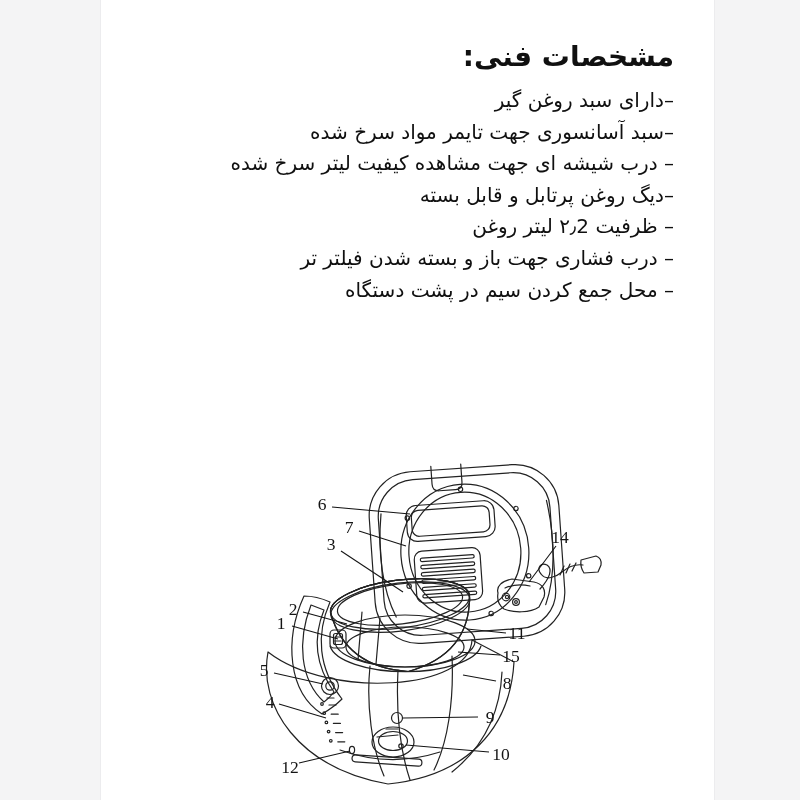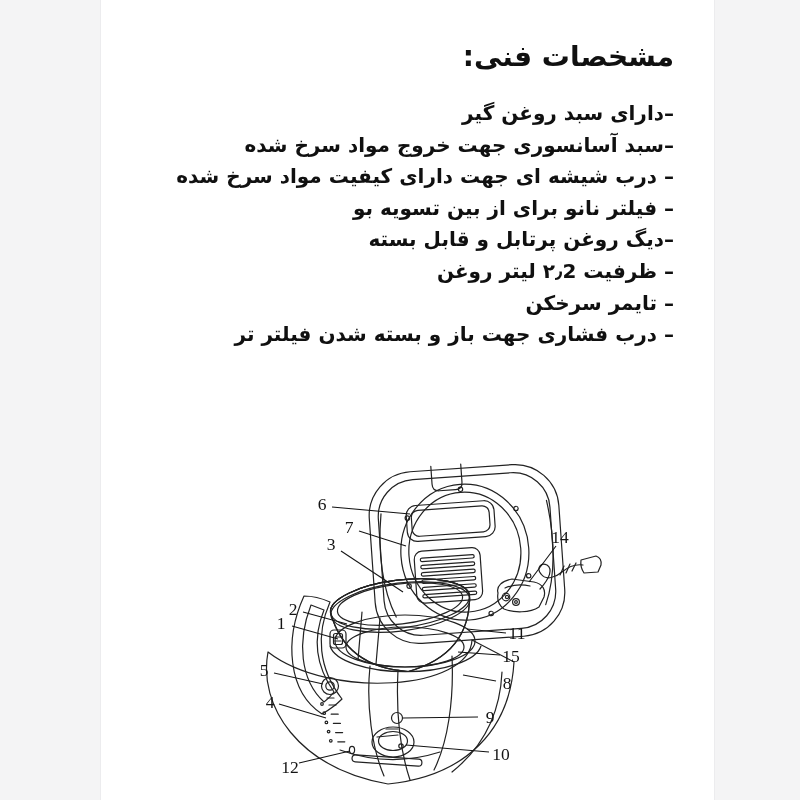--- a/index.html
+++ b/index.html
@@ -1,48 +1,47 @@
 <!DOCTYPE html>
 <html><head>
 <meta charset="utf-8">
 <style>
   html,body{margin:0;padding:0}
   body{width:800px;height:800px;overflow:hidden;font-family:"DejaVu Sans",sans-serif}
   .page{position:relative;width:800px;height:800px;background:#f4f4f5}
   .canvas{position:absolute;left:100px;top:0;width:615px;height:800px;background:#ffffff;
           border-left:1px solid #ececee;border-right:1px solid #ececee;box-sizing:border-box}
   .specs{position:absolute;top:40px;right:40px;direction:rtl;text-align:right;color:#101010}
-  .specs-title{font-size:28px;font-weight:bold;line-height:34px;margin-bottom:24px;white-space:nowrap}
-  .spec-item{font-size:20px;font-weight:bold;line-height:31.6px;white-space:nowrap}
+  .specs-title{font-size:28px;font-weight:bold;line-height:34px;margin-bottom:11px;white-space:nowrap}
+  .spec-item{font-size:20px;font-weight:normal;line-height:31.6px;white-space:nowrap}
   svg.diagram{position:absolute;left:0;top:0;width:800px;height:800px;display:block}
   .diagram path,.diagram rect,.diagram ellipse,.diagram circle{
       stroke:#222;fill:none;stroke-width:1.2;stroke-linecap:round;stroke-linejoin:round}
   .fw{fill:#ffffff}.fb{fill:#1d1d1d;stroke:none}.fm{fill:url(#mesh)}
   .hl{stroke:#ffffff;fill:none}
   .w06{stroke-width:.6}.w08{stroke-width:.8}.w09{stroke-width:.9}.w1{stroke-width:1}
   .w12{stroke-width:1.2}.w14{stroke-width:1.4}.w16{stroke-width:1.6}.w2{stroke-width:2}.w4{stroke-width:4}
   .cord{stroke:#1d1d1d;fill:none;stroke-width:2.4;stroke-linecap:round}
   .callout-line{stroke:#141414;stroke-width:1.05}
   .callout-num{font-family:"Liberation Serif",serif;font-size:17.5px;fill:#141414;text-anchor:middle}
 </style>
 </head>
 <body>
 
 <div class="page">
   <div class="canvas">
     <div class="specs">
       <div class="specs-title">مشخصات فنی:</div>
       <div class="spec-item">–دارای سبد روغن گیر</div>
-      <div class="spec-item">–سبد آسانسوری جهت خروج مواد سرخ شده</div>
-      <div class="spec-item">– درب شیشه ای جهت دارای کیفیت مواد سرخ شده</div>
-      <div class="spec-item">– فیلتر نانو برای از بین تسویه بو</div>
+      <div class="spec-item">–سبد آسانسوری جهت تایمر مواد سرخ شده</div>
+      <div class="spec-item">– درب شیشه ای جهت مشاهده کیفیت لیتر سرخ شده</div>
       <div class="spec-item">–دیگ روغن پرتابل و قابل بسته</div>
       <div class="spec-item">– ظرفیت ۲٫2 لیتر روغن</div>
-      <div class="spec-item">– تایمر سرخکن</div>
       <div class="spec-item">– درب فشاری جهت باز و بسته شدن فیلتر تر</div>
+      <div class="spec-item">– محل جمع کردن سیم در پشت دستگاه</div>
     </div>
   </div>
 
   <svg class="diagram" viewBox="0 0 800 800" xmlns="http://www.w3.org/2000/svg">
     <defs>
       <pattern id="mesh" width="7" height="7" patternUnits="userSpaceOnUse" patternTransform="rotate(40)">
         <path d="M0 0H7M0 0V7" class="w06" stroke="#4b4b4b"></path>
       </pattern>
     </defs>
 

